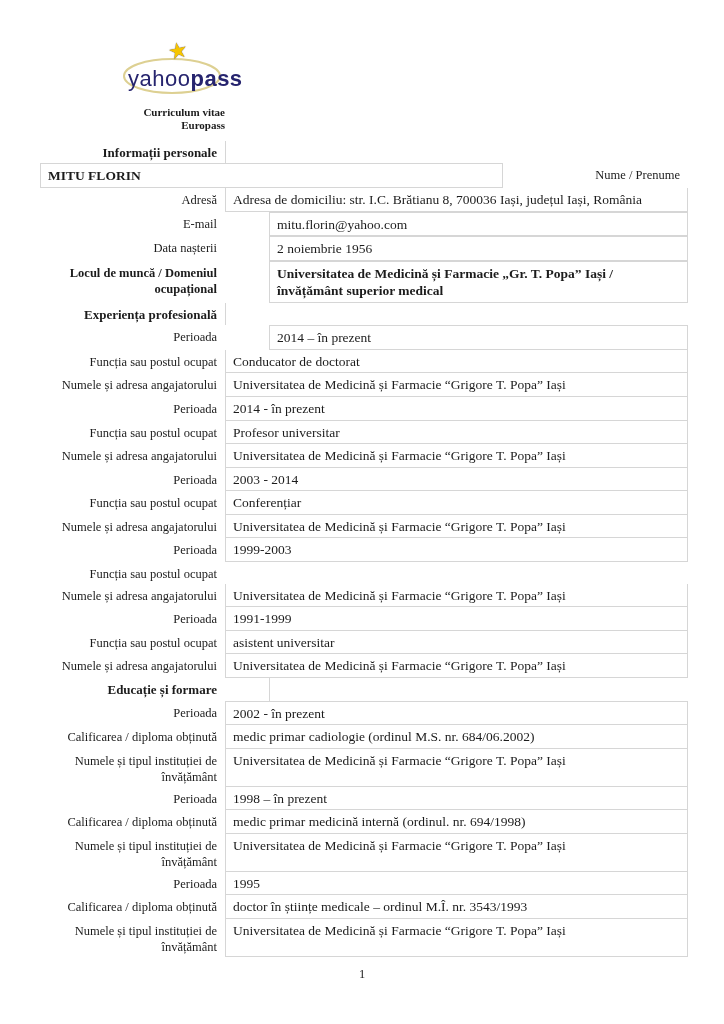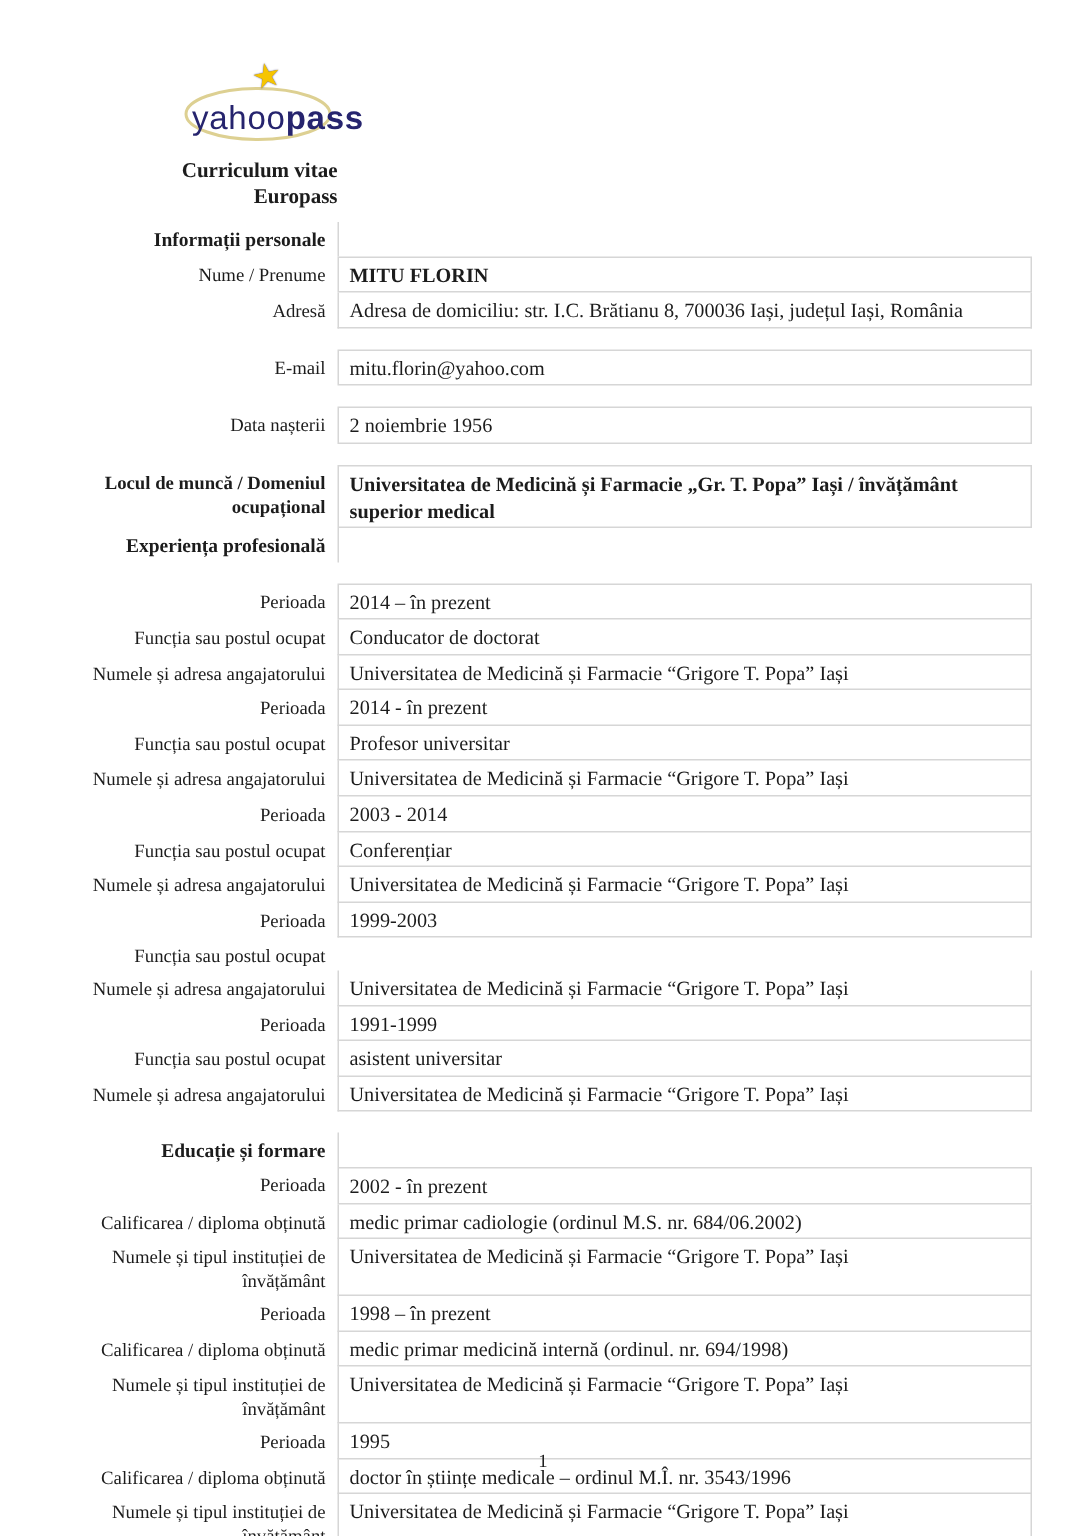--- a/index.html
+++ b/index.html
@@ -26,26 +26,26 @@
   .logo-text {
     position: absolute; left: 12px; top: 20px;
     font-family: "Liberation Sans", sans-serif;
     font-size: 22px; color: #26246e; letter-spacing: 0.5px;
     white-space: nowrap;
   }
   .logo-euro { font-weight: 400; }
   .logo-pass { font-weight: 700; }
 
   
-  .title-block { width: 185px; text-align: right; font-weight: bold; font-size: 14px; line-height: 1.22; margin-top: 6px; }
+  .title-block { width: 185px; text-align: right; font-weight: bold; font-size: 11px; line-height: 1.22; margin-top: 6px; }
 
   
   .cv { margin-top: 8px; }
   .row { display: flex; align-items: stretch; min-height: 21px; }
-  .row.gap { margin-top: 14px; }
+  .row.gap { margin-top: 0; gap: 44px; }
   .cell { padding: 2px 0; }
   .label {
     flex: 0 0 185px; width: 185px;
     text-align: right; padding-right: 8px; padding-top: 4px;
     font-size: 12.5px; line-height: 1.28;
   }
   .value {
     flex: 1;
     border: 1px solid #d6d6d6;
     padding: 3px 7px 2px 7px;
@@ -79,22 +79,22 @@
     <div>Curriculum vitae</div>
     <div>Europass</div>
   </div>
 
   <div class="cv">
       <div class="row section">
         <div class="cell label bold">Informații personale</div>
         <div class="cell value"></div>
       </div>
       <div class="row field">
+        <div class="cell value bold">MITU FLORIN</div>
         <div class="cell label">Nume / Prenume</div>
-        <div class="cell value bold">MITU FLORIN</div>
       </div>
       <div class="row field">
         <div class="cell label">Adresă</div>
         <div class="cell value">Adresa de domiciliu: str. I.C. Brătianu 8, 700036 Iași, județul Iași, România</div>
       </div>
       <div class="row field gap">
         <div class="cell label">E-mail</div>
         <div class="cell value">mitu.florin@yahoo.com</div>
       </div>
       <div class="row field gap">
@@ -195,21 +195,21 @@
       <div class="row field">
         <div class="cell label">Numele și tipul instituției de învățământ</div>
         <div class="cell value">Universitatea de Medicină și Farmacie “Grigore T. Popa” Iași</div>
       </div>
       <div class="row field">
         <div class="cell label">Perioada</div>
         <div class="cell value">1995</div>
       </div>
       <div class="row field">
         <div class="cell label">Calificarea / diploma obținută</div>
-        <div class="cell value">doctor în științe medicale – ordinul M.Î. nr. 3543/1996</div>
+        <div class="cell value">doctor în științe medicale – ordinul M.Î. nr. 3543/1993</div>
       </div>
       <div class="row field">
         <div class="cell label">Numele și tipul instituției de învățământ</div>
         <div class="cell value">Universitatea de Medicină și Farmacie “Grigore T. Popa” Iași</div>
       </div>
     </div>
 
 </div>
 
 <div class="footer">1</div>

